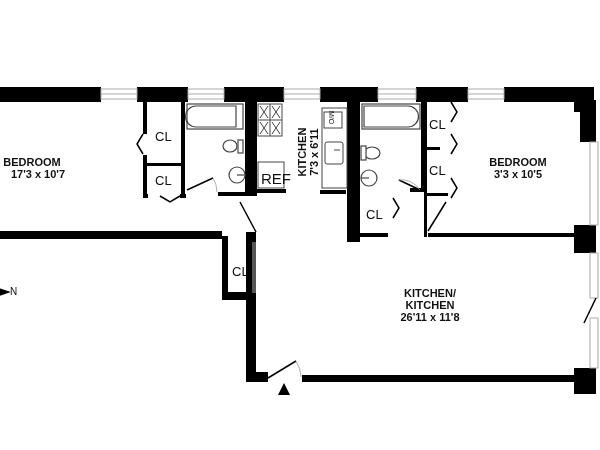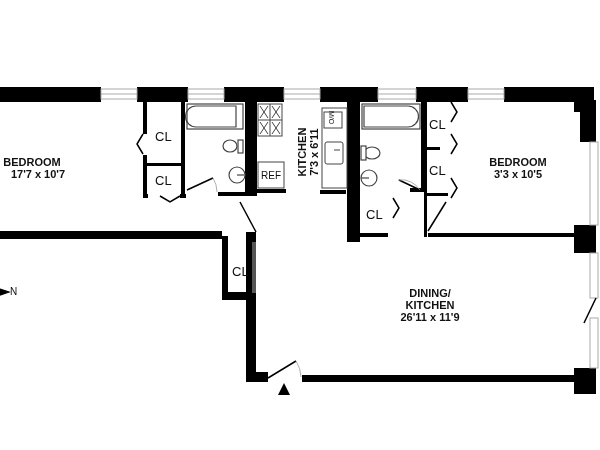--- a/index.html
+++ b/index.html
@@ -1,20 +1,20 @@
 <!DOCTYPE html>
 <html><head>
 <meta charset="utf-8">
 <style>
   html, body { margin: 0; padding: 0; background: #ffffff; }
   body { width: 600px; height: 450px; overflow: hidden; position: relative; font-family: "Liberation Sans", sans-serif; }
   #plan { position: absolute; left: 0; top: 0; }
   .lbl { position: absolute; font-family: "Liberation Sans", sans-serif; font-weight: bold; color: #111; text-align: center; line-height: 1.1; white-space: nowrap; }
   .lbl-cl { position: absolute; font-family: "Liberation Sans", sans-serif; font-weight: normal; color: #111; font-size: 13px; white-space: nowrap; }
-  .lbl-small { position: absolute; font-family: "Liberation Sans", sans-serif; font-size: 10px; color: #111; white-space: nowrap; }
+  .lbl-small { position: absolute; font-family: "Liberation Sans", sans-serif; font-size: 15px; color: #111; white-space: nowrap; }
   .room-title { font-size: 11px; }
   .room-dim { font-size: 11px; }
   .kitchen { position: absolute; transform: rotate(-90deg); transform-origin: center center; font-weight: bold; font-size: 11px; text-align: center; line-height: 1.1; color:#111; white-space: nowrap; }
 </style>
 </head>
 <body>
 
 <svg id="plan" width="600" height="450" viewBox="0 0 600 450" xmlns="http://www.w3.org/2000/svg">
 
   <g fill="#000">
@@ -165,37 +165,37 @@
 
   <polygon points="278,395 284,383 290,395" fill="#000"></polygon>
 
   <g stroke="#000" stroke-width="1.2" fill="#000">
     <polygon points="0,289 9,292 0,295"></polygon>
   </g>
 </svg>
 
 <div class="lbl" style="left:-4px; top:156px; width:72px;">
   <div class="room-title">BEDROOM</div>
-  <div class="room-dim" style="margin-left:12px;">17'7 x 10'7</div>
+  <div class="room-dim" style="margin-left:12px;">17'3 x 10'7</div>
 </div>
 
 <div class="lbl" style="left:482px; top:156px; width:72px;">
   <div class="room-title">BEDROOM</div>
   <div class="room-dim">3'3 x 10'5</div>
 </div>
 
 <div class="kitchen" style="left:268px; top:140px; width:80px;">
   <div>KITCHEN</div>
   <div>7'3 x 6'11</div>
 </div>
 
 <div class="lbl" style="left:380px; top:287px; width:100px;">
-  <div class="room-title">DINING/</div>
+  <div class="room-title">KITCHEN/</div>
   <div class="room-title">KITCHEN</div>
-  <div class="room-dim">26'11 x 11'9</div>
+  <div class="room-dim">26'11 x 11'8</div>
 </div>
 
 <div class="lbl-cl" style="left:155px; top:129px;">CL</div>
 <div class="lbl-cl" style="left:155px; top:173px;">CL</div>
 <div class="lbl-cl" style="left:366px; top:207px;">CL</div>
 <div class="lbl-cl" style="left:429px; top:117px;">CL</div>
 <div class="lbl-cl" style="left:429px; top:163px;">CL</div>
 <div class="lbl-cl" style="left:232px; top:264px;">CL</div>
 
 <div class="lbl-small" style="left:261px; top:170px;">REF</div>

